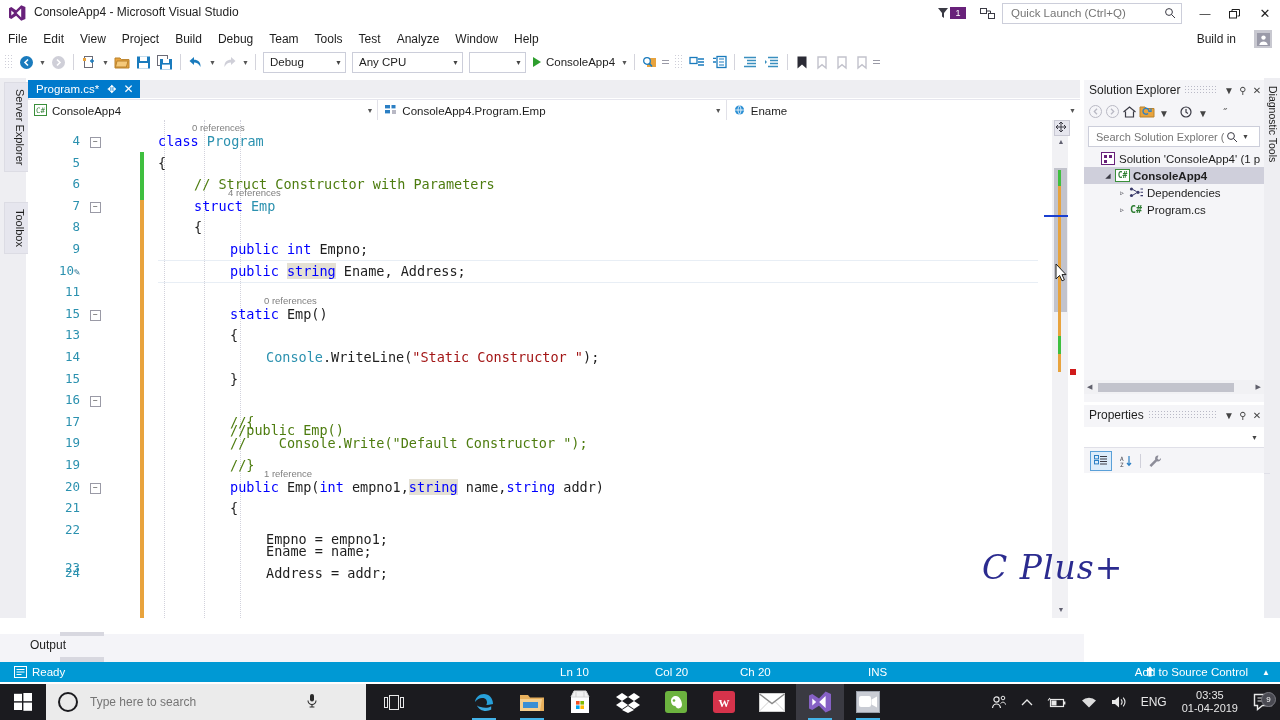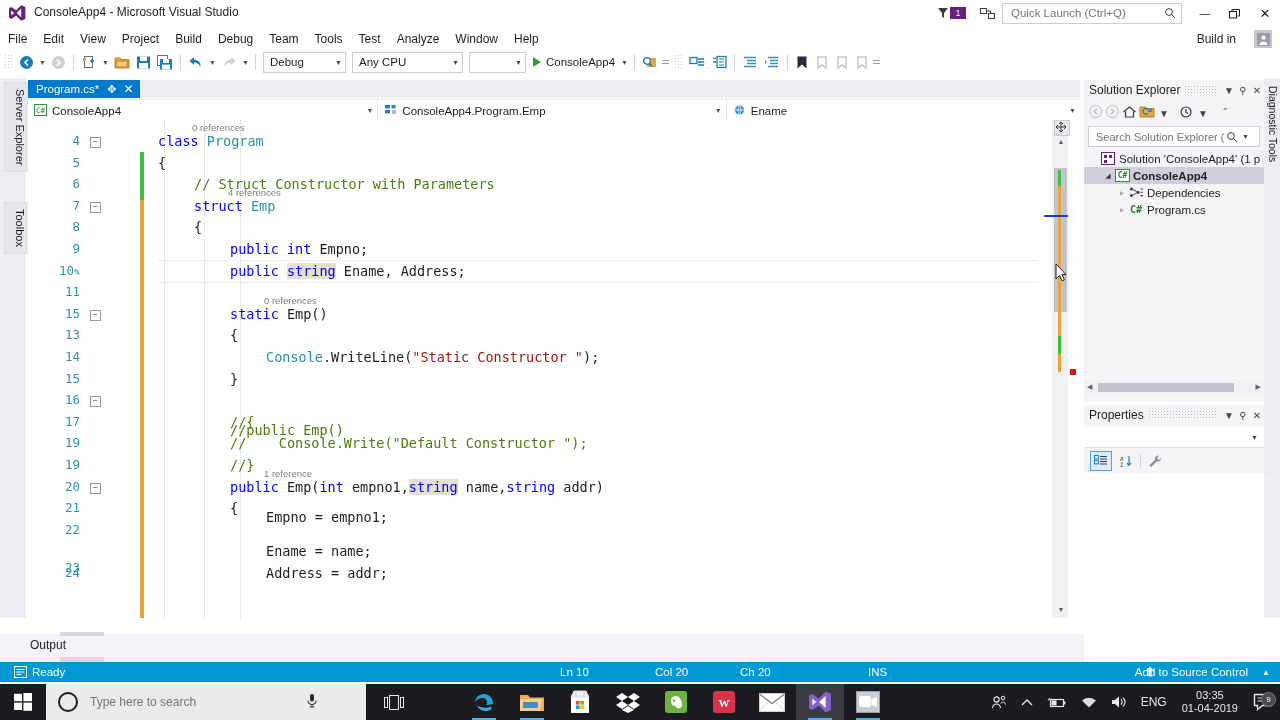--- a/index.html
+++ b/index.html
@@ -526,21 +526,21 @@
         <div class="cl" style="top: 207.4px; padding-left: 72px;"><span class="p">{</span></div>
         <div class="cl" style="top: 229px; padding-left: 108px;"><span class="t">Console</span><span class="p">.WriteLine(</span><span class="s">"Static Constructor "</span><span class="p">);</span></div>
         <div class="cl" style="top: 250.6px; padding-left: 72px;"><span class="p">}</span></div>
         <div class="cl" style="top: 272.2px; padding-left: 72px; margin-top: 30px;"><span class="c">//public Emp()</span></div>
         <div class="cl" style="top: 293.8px; padding-left: 72px;"><span class="c">//{</span></div>
         <div class="cl" style="top: 315.4px; padding-left: 72px;"><span class="c">//    Console.Write("Default Constructor ");</span></div>
         <div class="cl" style="top: 337px; padding-left: 72px;"><span class="c">//}</span></div>
         <div class="refs" style="top: 347.6px; left: 106px;">1 reference</div>
         <div class="cl" style="top: 358.6px; padding-left: 72px;"><span class="k">public </span><span class="p">Emp(</span><span class="k">int</span><span class="p"> empno1,</span><span class="k hl">string</span><span class="p"> name,</span><span class="k">string</span><span class="p"> addr)</span></div>
         <div class="cl" style="top: 380.2px; padding-left: 72px;"><span class="p">{</span></div>
-        <div class="cl" style="top: 389px; padding-left: 108px;"><span class="p">Empno = empno1;</span></div>
+        <div class="cl" style="top: 411px; padding-left: 108px;"><span class="p">Empno = empno1;</span></div>
         <div class="cl" style="top: 423.4px; padding-left: 108px;"><span class="p">Ename = name;</span></div>
         <div class="cl" style="top: 445px; padding-left: 108px;"><span class="p">Address = addr;</span></div>
       </div>
   </div>
 
   <div class="vscroll"></div>
   <div class="vsplit">
     <svg width="12" height="12" viewBox="0 0 12 12">
       <path d="M6 1v10M1 6h10M4 3l2-2 2 2M4 9l2 2 2-2M3 4 1 6l2 2M9 4l2 2-2 2" stroke="#3a3a44" fill="none" stroke-width="1"></path>
     </svg>
@@ -699,20 +699,21 @@
       <span style="width:1px;height:14px;background:#d0d0da;"></span>
       <span class="pr-btn">
         <svg width="15" height="14" viewBox="0 0 15 14">
           <path d="M10.5 1.5a3 3 0 0 0-3.3 4L1.5 11.2l1.8 1.8 5.7-5.7a3 3 0 0 0 4-3.3l-2 2-1.6-1.6z" fill="#8d8d99"></path>
         </svg>
       </span>
     </div>
     <div class="pr-body"></div>
   </div>
 
+  <div class="watermark">C Plus+</div>
 
   <div class="statusbar">
     <span class="sb-item" style="left:14px;top:4px;">
       <svg width="13" height="12" viewBox="0 0 13 12">
         <rect x="0.5" y="0.5" width="12" height="11" fill="none" stroke="#fff"></rect>
         <path d="M2.5 3.5h8M2.5 6h8M2.5 8.5h5" stroke="#fff"></path>
       </svg>
     </span>
     <span class="sb-item" style="left:32px;">Ready</span>
     <span class="sb-item" style="left:560px;">Ln 10</span>

